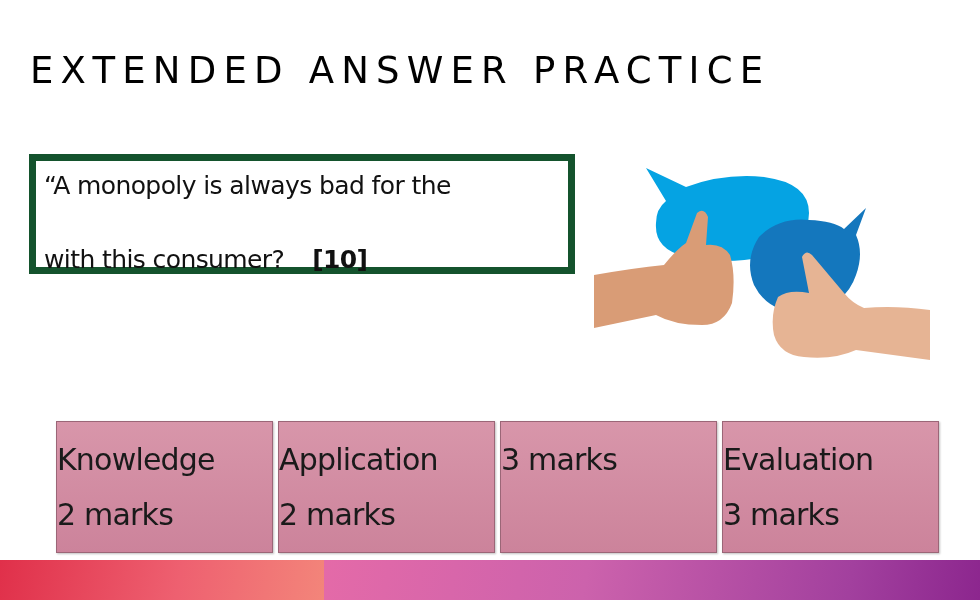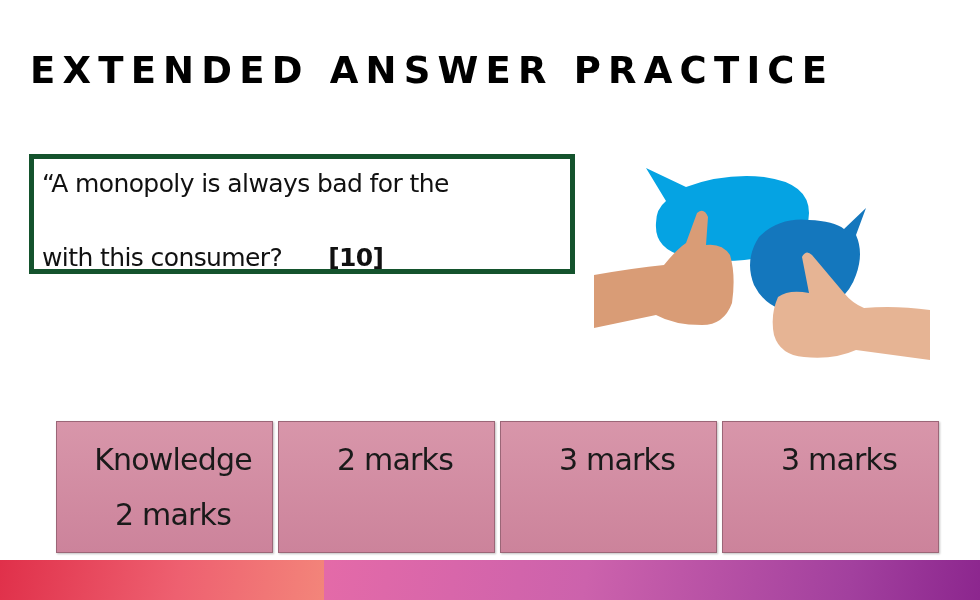--- a/index.html
+++ b/index.html
@@ -4,41 +4,41 @@
 <style>
   html, body { margin: 0; padding: 0; }
   body {
     width: 980px; height: 600px; position: relative; overflow: hidden;
     background: #ffffff;
     font-family: "Liberation Sans", "DejaVu Sans", sans-serif;
   }
   .title {
     position: absolute; left: 30px; top: 52px;
     font-family: "DejaVu Sans", sans-serif;
-    font-weight: bold; font-size: 37px; letter-spacing: 7.2px;
+    font-weight: normal; font-size: 37px; letter-spacing: 7.2px;
     color: #000; white-space: nowrap; line-height: 1;
   }
   .question {
     position: absolute; left: 29px; top: 154px;
     width: 546px; height: 120px; box-sizing: border-box;
-    border: 5px solid #14532d; background: #fff;
+    border: 7px solid #14532d; background: #fff;
     padding: 6px 0 0 8px;
     font-family: "DejaVu Sans", sans-serif; font-size: 25px; line-height: 37px;
     color: #111; letter-spacing: -0.6px;
   }
-  .question .marks { font-weight: bold; margin-left: 46px; }
+  .question .marks { font-weight: bold; margin-left: 28px; }
   .illustration { position: absolute; left: 594px; top: 165px; width: 336px; height: 195px; }
   .boxes .box {
     position: absolute; top: 421px; width: 217px; height: 132px; box-sizing: border-box;
     background: linear-gradient(to bottom, #d896aa 0%, #cc839b 100%);
     border: 1px solid #9b6677;
     box-shadow: 1px 1px 2px rgba(0,0,0,0.25);
-    text-align: center; color: #1a1a1a;
+    color: #1a1a1a;
     font-family: "DejaVu Sans", sans-serif; font-size: 30px; line-height: 55px;
-    padding-top: 10px; letter-spacing: -0.8px; padding-left: 17px;
+    padding-top: 10px; letter-spacing: -0.8px;
   }
   .box .line { display: block; white-space: nowrap; }
   .bar-left {
     position: absolute; left: 0; top: 560px; width: 324px; height: 40px;
     background: linear-gradient(100deg, #e0304a 0%, #ee6070 55%, #f3857a 100%);
   }
   .bar-right {
     position: absolute; left: 324px; top: 560px; width: 656px; height: 40px;
     background: linear-gradient(100deg, #e46aa8 0%, #cc62ac 40%, #a2409e 80%, #8c268e 100%);
   }
@@ -67,25 +67,27 @@
       <path d="M336 145 Q300 140 270 143 Q258 138 250 128 L218 90 Q212 84 208 92 L215 128 Q195 124 184 132 Q176 150 180 170 Q186 190 210 192 Q240 195 262 185 L336 195 Z" fill="#e6b494"></path>
     </svg>
   </div>
 
   <div class="boxes">
     <div class="box" style="left:56px">
       <span class="line">Knowledge</span>
       <span class="line">2 marks</span>
     </div>
     <div class="box" style="left:278px">
+      <span class="line">Application</span>
       <span class="line">2 marks</span>
     </div>
     <div class="box" style="left:500px">
       <span class="line">3 marks</span>
     </div>
     <div class="box" style="left:722px">
+      <span class="line">Evaluation</span>
       <span class="line">3 marks</span>
     </div>
   </div>
 
   <div class="bar-left"></div>
   <div class="bar-right"></div>
 </div>
 
 </body></html>

